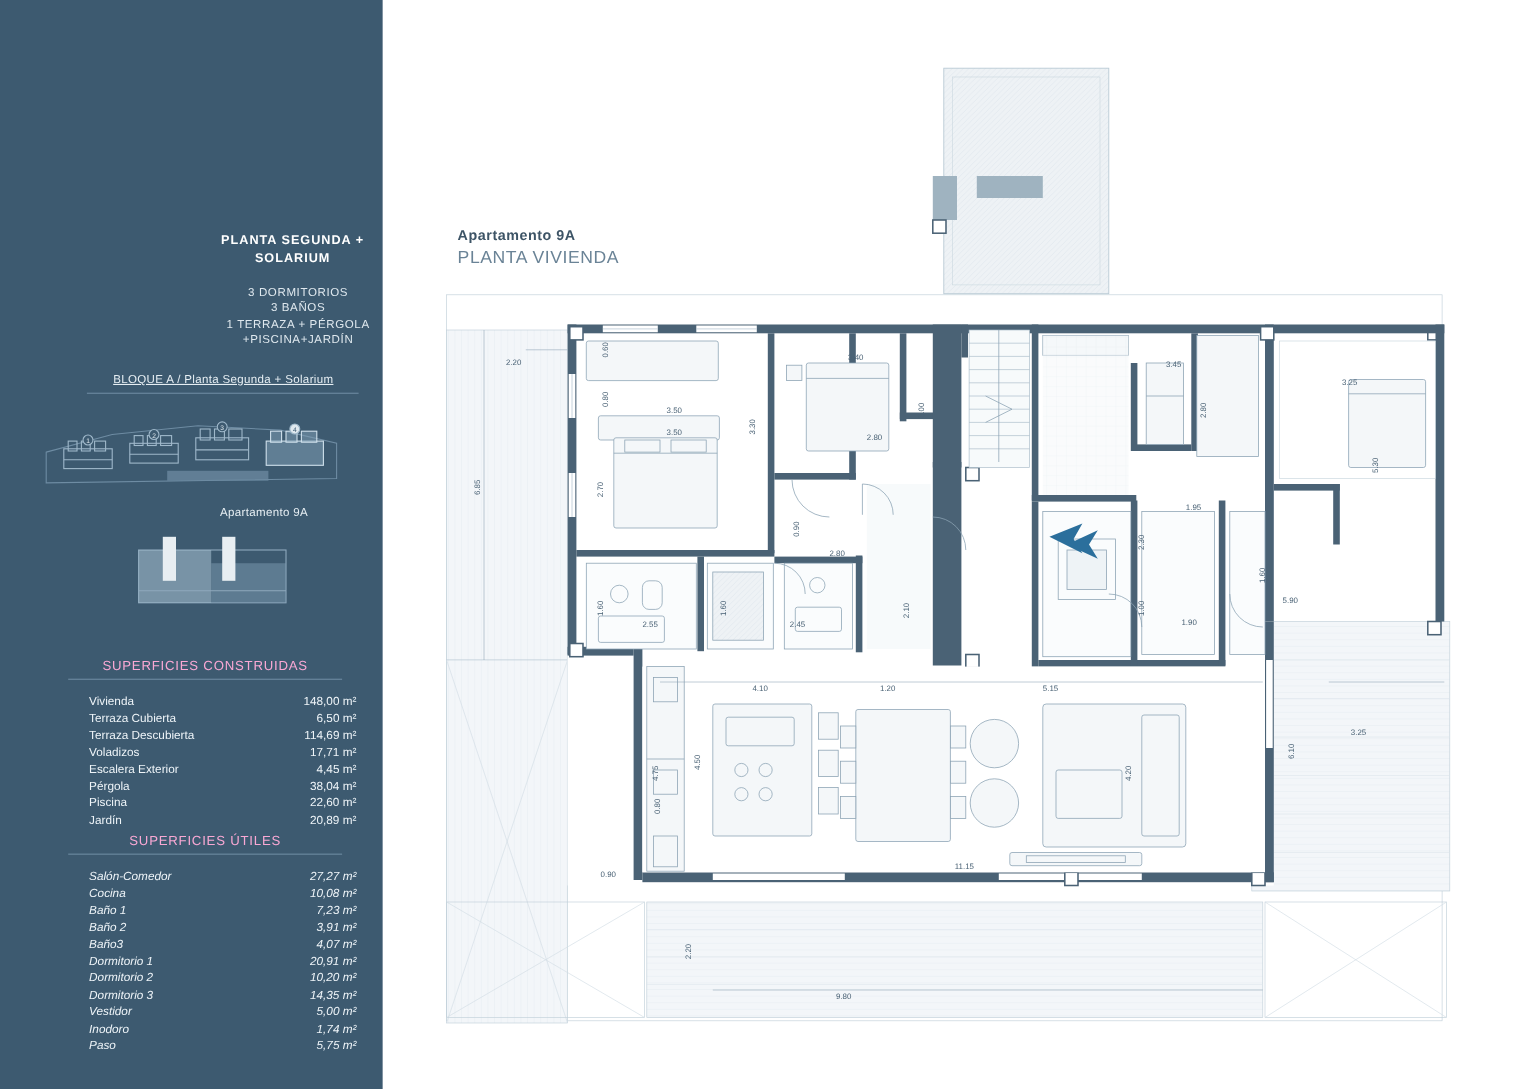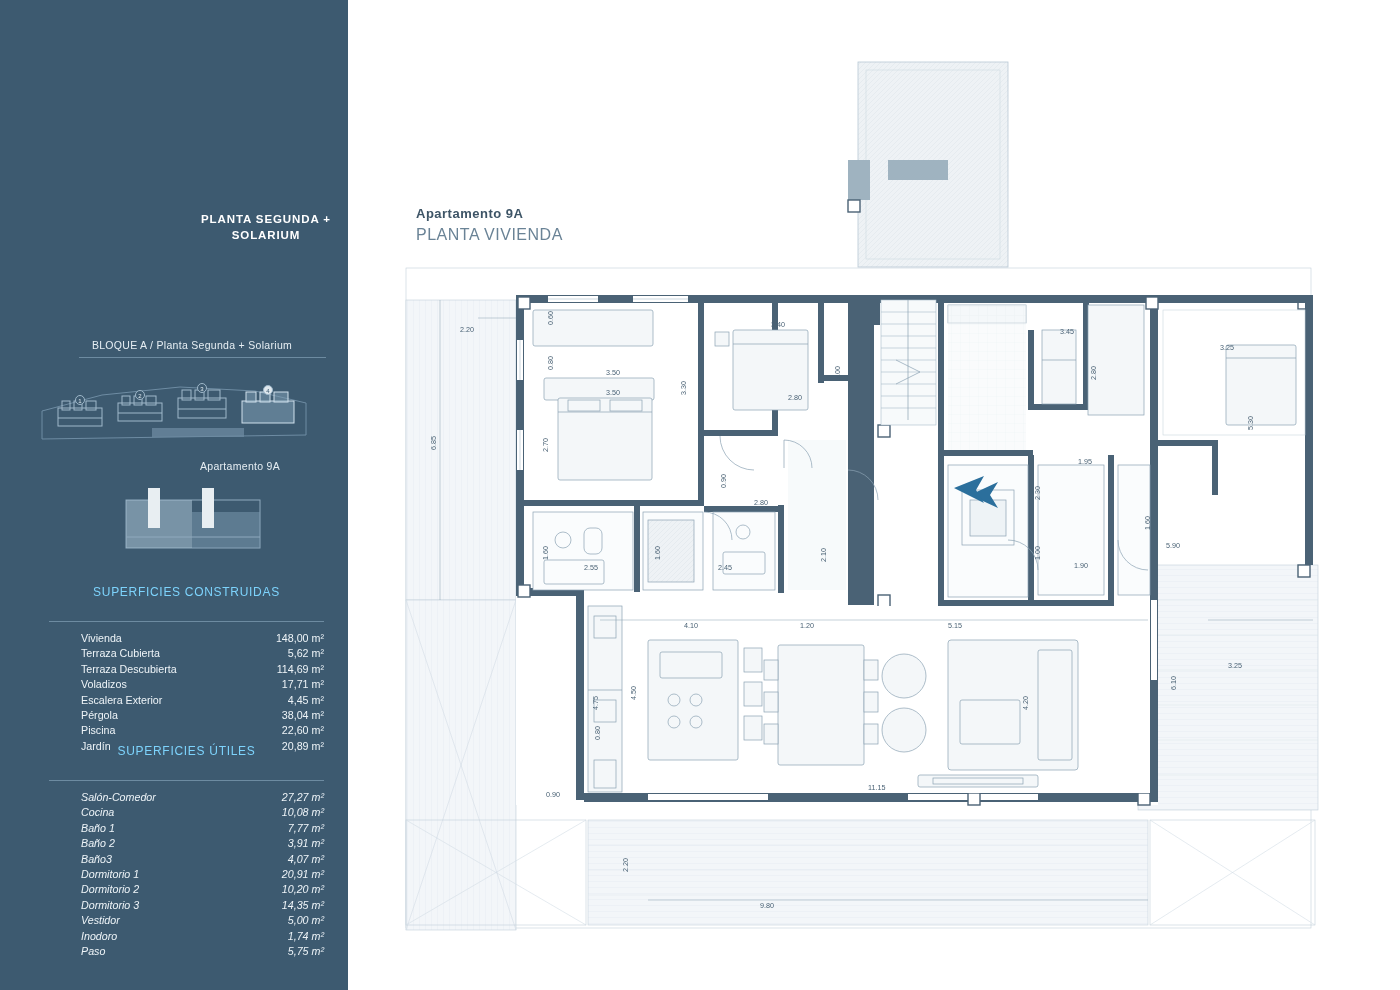--- a/index.html
+++ b/index.html
@@ -21,34 +21,34 @@
   .side-title{
     position:absolute;left:191px;top:212px;width:150px;
     font-size:11.5px;font-weight:bold;letter-spacing:.9px;line-height:1.35;
     color:#ffffff;
   }
   .side-sub{
     position:absolute;left:191px;top:259px;width:160px;
     font-size:10.5px;letter-spacing:.55px;line-height:1.38;color:#dfe8ee;
   }
   .block-label{
-    position:absolute;left:62px;top:339px;width:260px;
-    font-size:10.5px;letter-spacing:.3px;color:#e6eef3;
+    position:absolute;left:73px;top:339px;width:260px;
+    font-size:10.5px;letter-spacing:.3px;color:#e6eef3;text-decoration:underline;
   }
   
   #block-diagram{position:absolute;left:40px;top:365px;width:268px;height:85px;}
   .apt-label{
     position:absolute;left:140px;top:460px;width:200px;
     font-size:10.5px;color:#e6eef3;letter-spacing:.3px;
   }
   #apt-diagram{position:absolute;left:118px;top:482px;width:150px;height:78px;}
 
   .sec-head{
-    font-size:12px;letter-spacing:.7px;color:#7dd3fc;
-    padding-bottom:22px;border-bottom:1px solid #6d8ba1;margin:0;
+    font-size:12px;letter-spacing:.7px;color:#f9a8d4;
+    padding-bottom:5px;border-bottom:1px solid #6d8ba1;margin:13px;
   }
   #sec-construidas{position:absolute;left:49px;top:585px;width:275px;}
   #sec-utiles{position:absolute;left:49px;top:744px;width:275px;}
   .area-list{list-style:none;margin:9px 0 0 0;padding:0;}
   .area-list li{
     display:flex;justify-content:space-between;
     font-size:10.7px;line-height:15.4px;color:#eef4f8;margin-left:32px;
   }
   .area-list li .v{font-variant-numeric:tabular-nums;}
   .utiles-list{margin-top:9px;font-style:italic;}
@@ -79,20 +79,26 @@
 </head>
 <body>
 
 <div id="sidebar">
 
   <div class="side-title">
     <div>PLANTA SEGUNDA +</div>
     <div>SOLARIUM</div>
   </div>
 
+  <div class="side-sub">
+    <div>3 DORMITORIOS</div>
+    <div>3 BAÑOS</div>
+    <div>1 TERRAZA + PÉRGOLA</div>
+    <div>+PISCINA+JARDÍN</div>
+  </div>
 
   <div class="block-label">BLOQUE A / Planta Segunda + Solarium</div>
   <div style="position:absolute;left:79px;top:357px;width:247px;height:1px;background:#6d8ba1;"></div>
 
   <svg id="block-diagram" viewBox="0 0 268 85">
     <path d="M2 46 L62 30 L140 22 L215 26 L266 38 L266 70 L2 74 Z" fill="none" stroke="#6e8ca3" stroke-width="1"></path>
 
     <g stroke="#9fb8ca" stroke-width="1" fill="none">
       <rect x="18" y="43" width="44" height="18"></rect>
       <rect x="22" y="36" width="8" height="9"></rect>
@@ -148,21 +154,21 @@
 
   <div id="sec-construidas">
     <div class="sec-head">SUPERFICIES CONSTRUIDAS</div>
     <ul class="area-list">
       <li>
           <span>Vivienda</span>
           <span class="v">148,00 m²</span>
         </li>
       <li>
           <span>Terraza Cubierta</span>
-          <span class="v">5,62 m²</span>
+          <span class="v">6,50 m²</span>
         </li>
       <li>
           <span>Terraza Descubierta</span>
           <span class="v">114,69 m²</span>
         </li>
       <li>
           <span>Voladizos</span>
           <span class="v">17,71 m²</span>
         </li>
       <li>
@@ -190,21 +196,21 @@
       <li>
           <span>Salón-Comedor</span>
           <span class="v">27,27 m²</span>
         </li>
       <li>
           <span>Cocina</span>
           <span class="v">10,08 m²</span>
         </li>
       <li>
           <span>Baño 1</span>
-          <span class="v">7,77 m²</span>
+          <span class="v">7,23 m²</span>
         </li>
       <li>
           <span>Baño 2</span>
           <span class="v">3,91 m²</span>
         </li>
       <li>
           <span>Baño3</span>
           <span class="v">4,07 m²</span>
         </li>
       <li>

